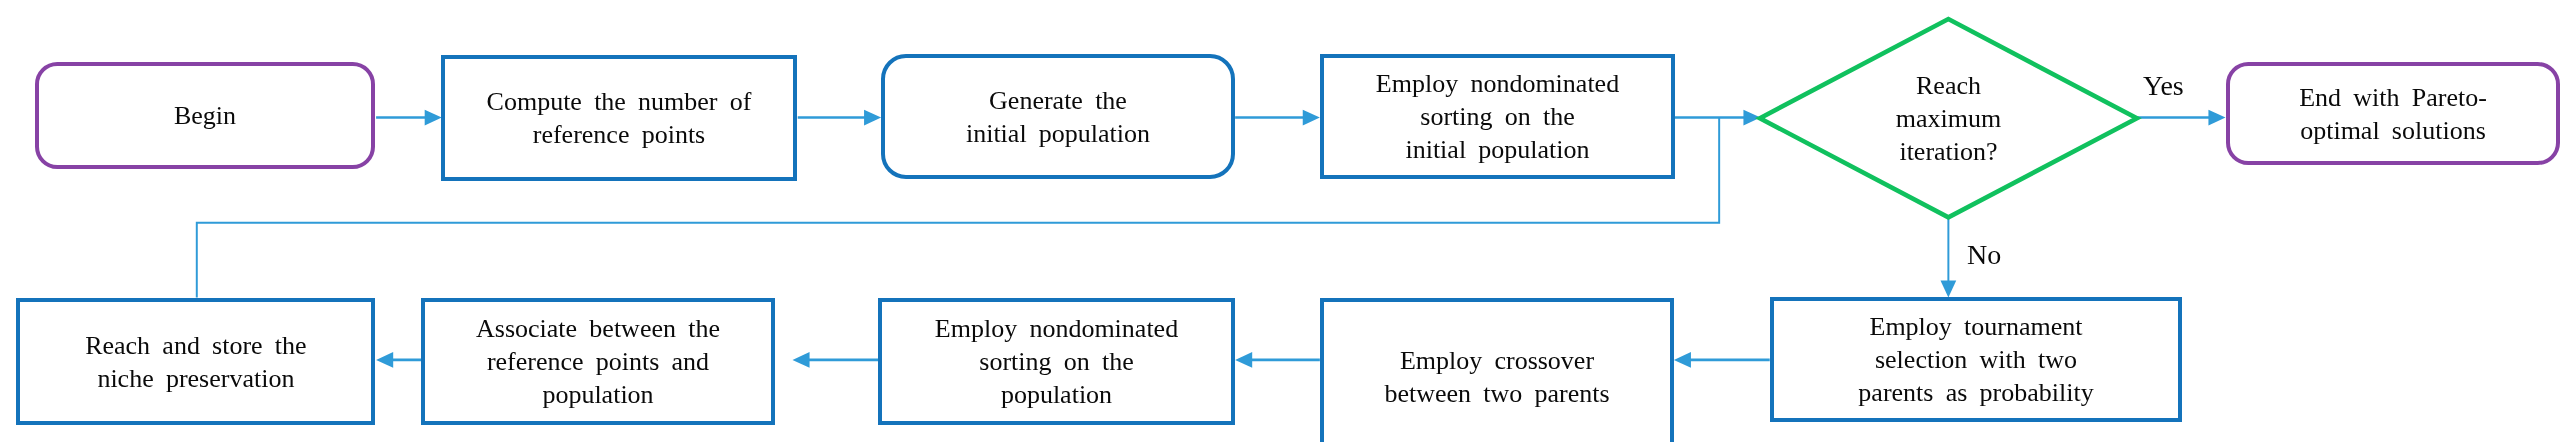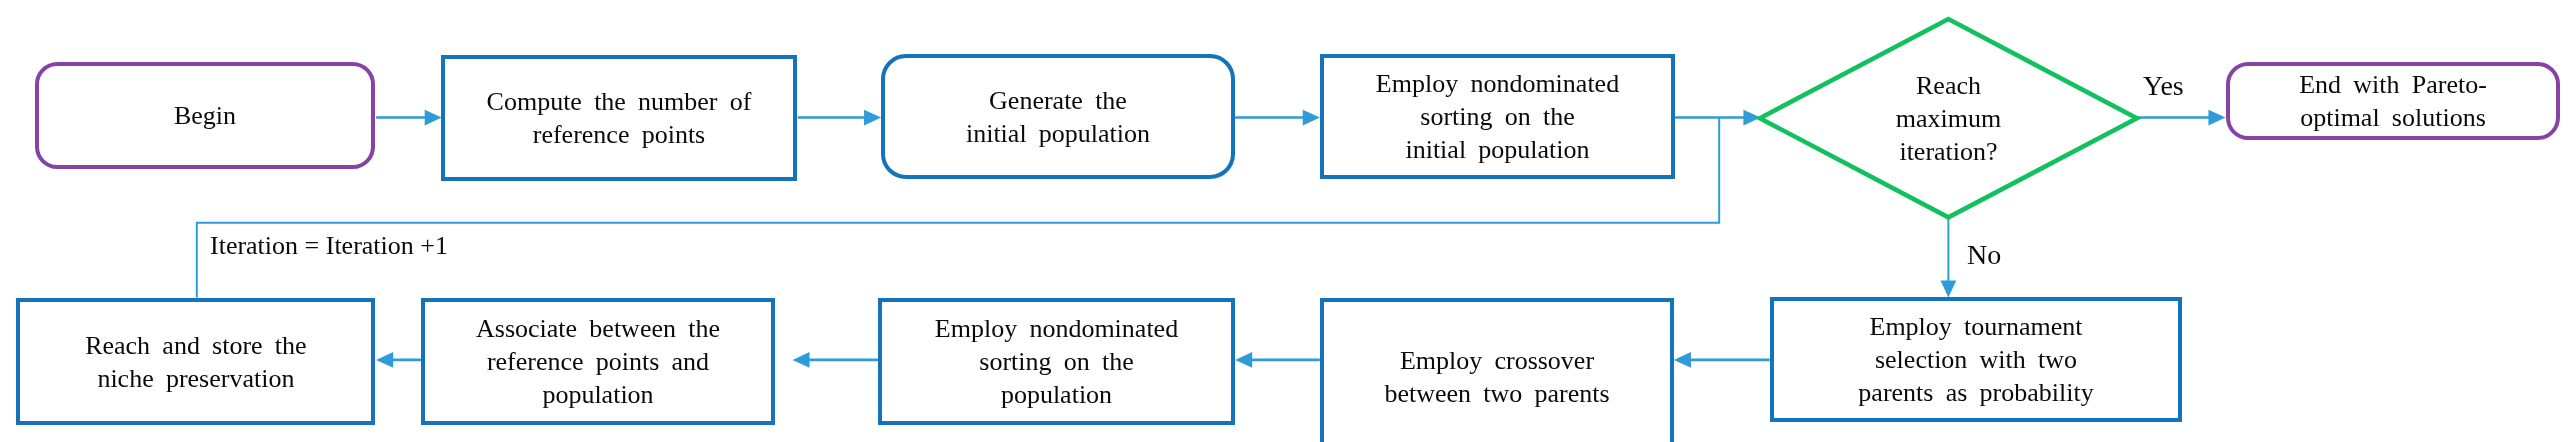--- a/index.html
+++ b/index.html
@@ -133,21 +133,21 @@
 sorting on the
 initial population</span>
   </div>
 
   <div class="decision-label" style="left:1817px; top:62px; width:263px; height:112px;">
     <span>Reach
 maximum
 iteration?</span>
   </div>
 
-  <div class="node terminal" style="left:2226px; top:62px; width:334px; height:78px;">
+  <div class="node terminal" style="left:2226px; top:62px; width:334px; height:103px;">
     <span>End with Pareto-
 optimal solutions</span>
   </div>
 
   <div class="node process" style="left:16.4px; top:298px; width:359px; height:127px;">
     <span>Reach and store the
 niche preservation</span>
   </div>
 
   <div class="node process" style="left:421px; top:298px; width:354px; height:127px;">
@@ -170,16 +170,15 @@
   <div class="node process" style="left:1770px; top:297px; width:412px; height:125px;">
     <span>Employ tournament
 selection  with two
 parents as probability</span>
   </div>
 
   <div class="edge-label" style="left:2143px; top:71px; width:83px; text-align:left;">Yes</div>
 
   <div class="edge-label" style="left:1967px; top:240px;">No</div>
 
-  <div class="edge-label" style="left:210px; top:231px; font-size:26px;">Iteration = Iteration +1</div>
 
 </div>
 
 
 </body></html>

